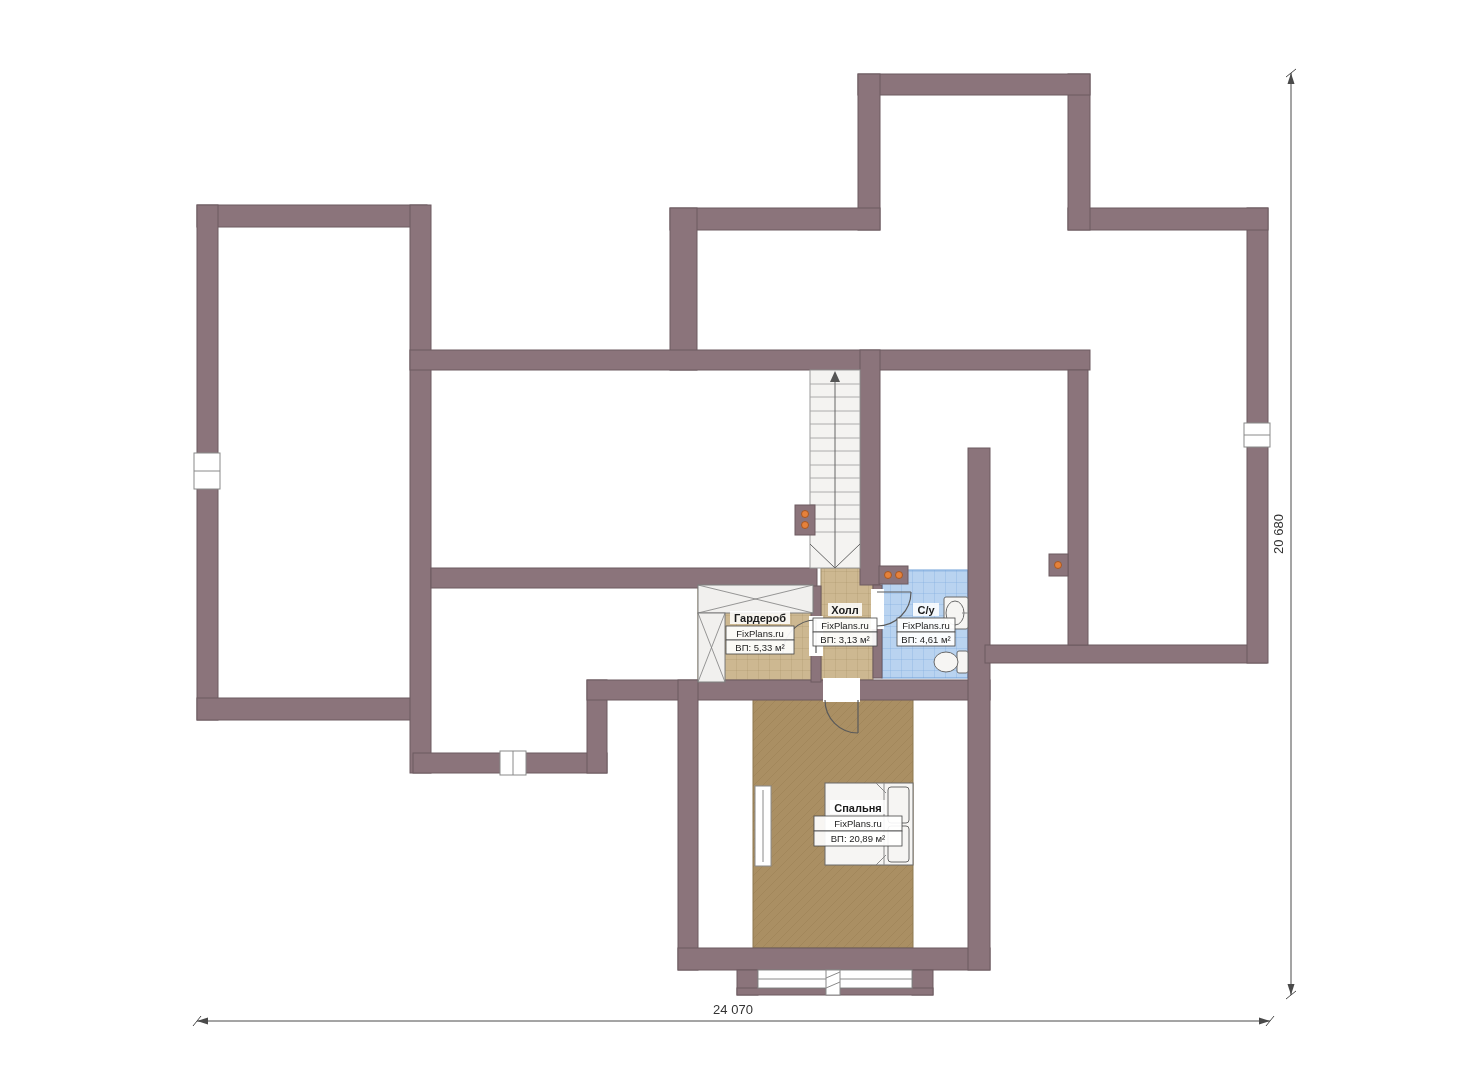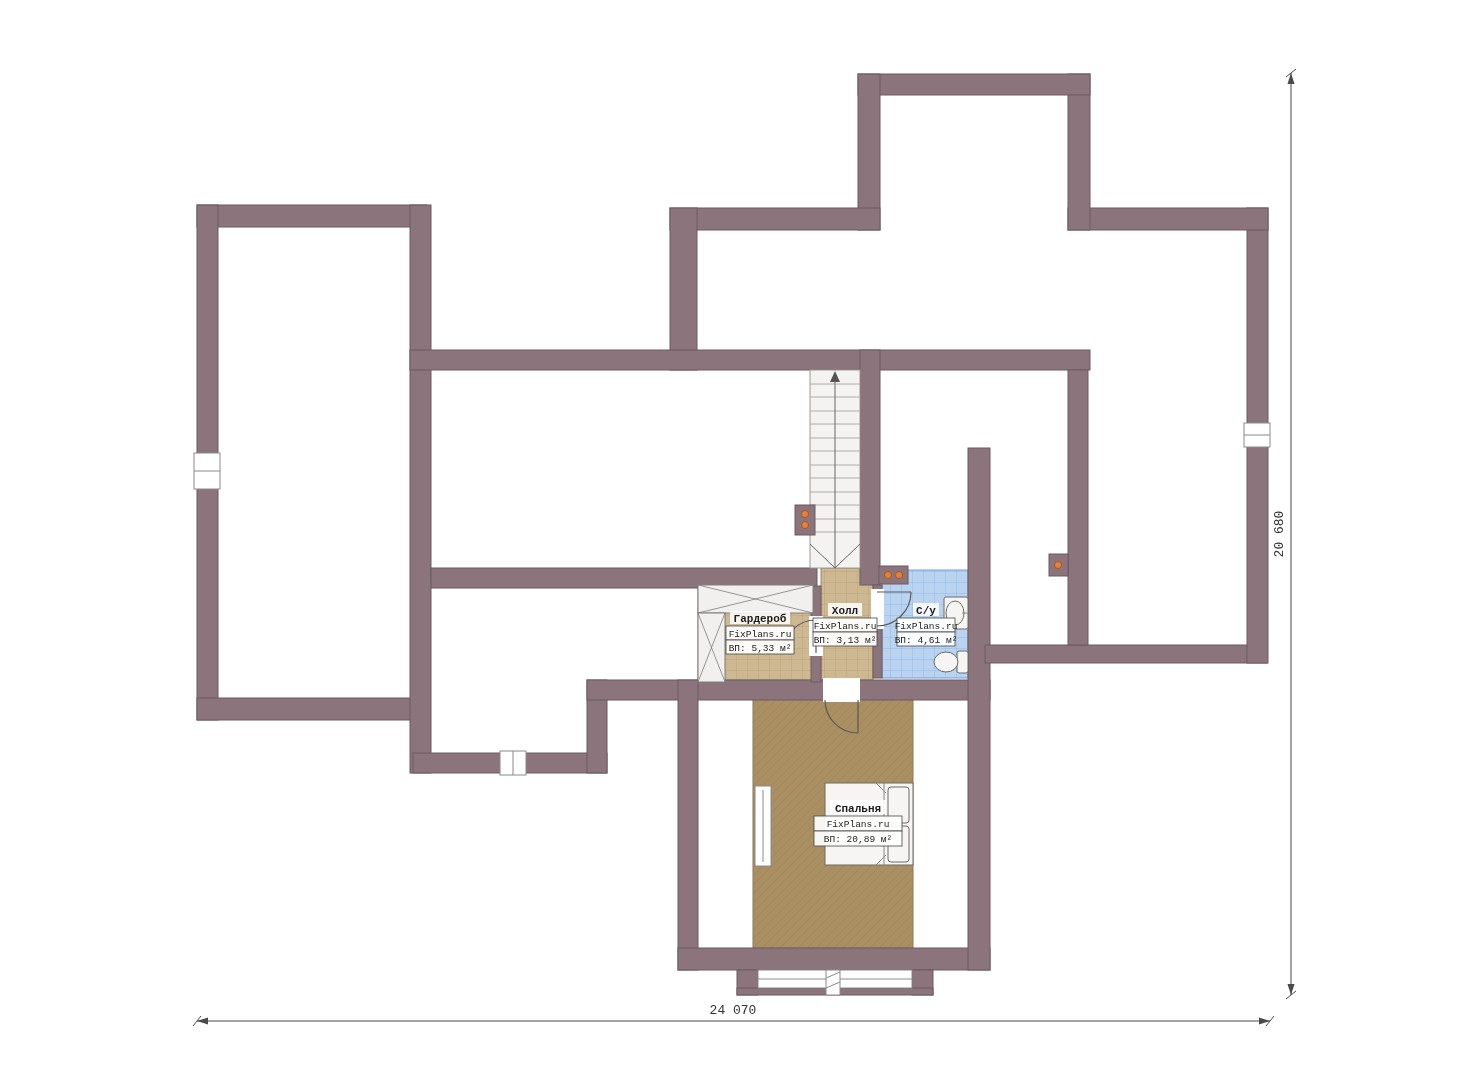--- a/index.html
+++ b/index.html
@@ -1,17 +1,17 @@
 <!DOCTYPE html>
 <html style="--wall: #8b747b; --wall_edge: #6d5a61; --floor_tile: #cdb891; --floor_tile_line: #8f7a4e; --floor_bedroom: #aa8f63; --floor_bedroom_line: #93794e; --floor_bath: #b9d3f0; --floor_bath_line: #76a3da; --heater_dot: #e5813b; --dim: #4a4a4a; --text: #1c1c1c;"><head>
 <meta charset="utf-8">
 <style>
   html,body{margin:0;padding:0;background:#ffffff;}
   body{font-family:"Liberation Sans", sans-serif;}
-  .stage{width:1474px;height:1080px;position:relative;background:#fff;font-family:Liberation Mono, monospace;}
+  .stage{width:1474px;height:1080px;position:relative;background:#fff;}
   svg{display:block;}
   .wall{fill:var(--wall);stroke:var(--wall_edge);stroke-width:1;}
   .win{fill:#ffffff;stroke:#8a8a8a;stroke-width:1;}
   .winline{stroke:#8a8a8a;stroke-width:1;fill:none;}
   .doorgap{fill:#ffffff;stroke:none;}
   .door{stroke:#5a5a5a;stroke-width:1.2;fill:none;}
   .tan-base{fill:var(--floor_tile);}
   .tan-line{stroke:var(--floor_tile_line);stroke-width:.6;fill:none;opacity:.55;}
   .bed-base{fill:var(--floor_bedroom);}
   .bed-line{stroke:var(--floor_bedroom_line);stroke-width:.7;fill:none;opacity:.5;}

